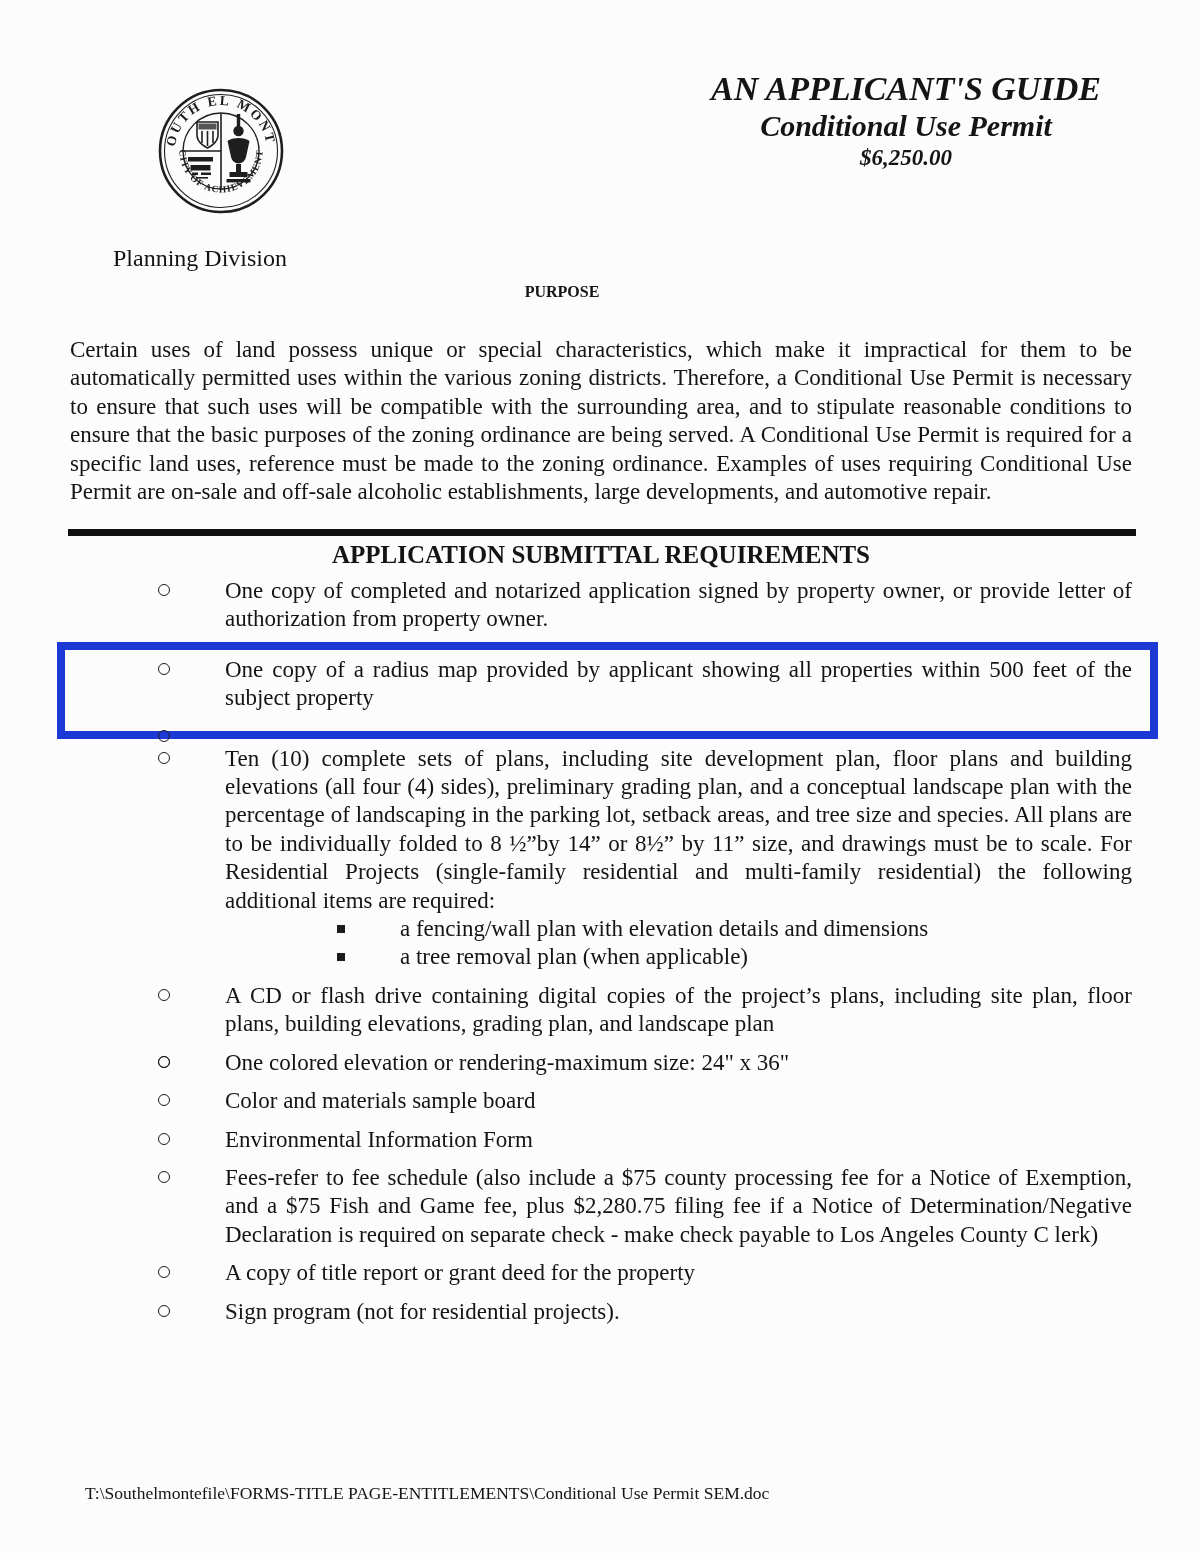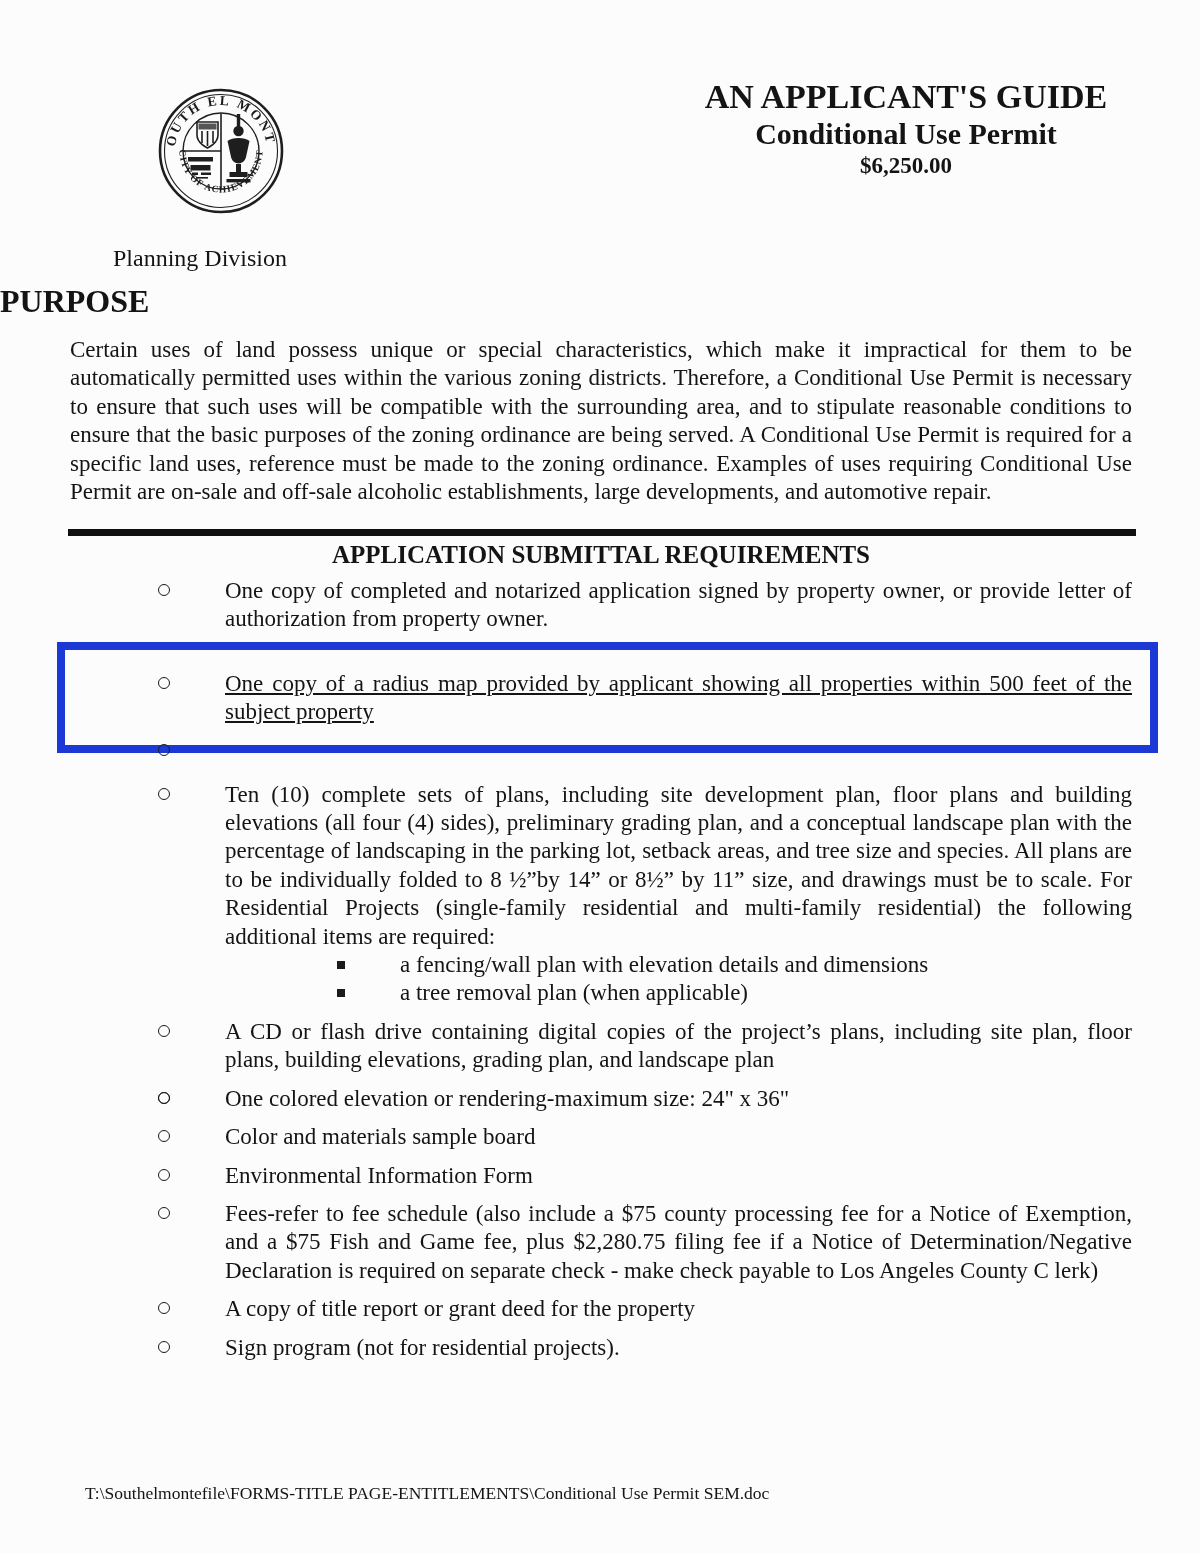--- a/index.html
+++ b/index.html
@@ -6,43 +6,42 @@
   .page {
     position:relative; width:1200px; height:1553px; margin:0 auto;
     background:#fcfcfc; color:#141414;
     font-family:"Liberation Serif", serif;
     overflow:hidden;
   }
   
   .seal { position:absolute; left:156px; top:86px; width:130px; height:130px; }
   .agency   { position:absolute; left:78px;  top:206px; font-size:30px; white-space:nowrap; }
   .division { position:absolute; left:113px; top:245px; font-size:24px; white-space:nowrap; }
-  .title-block { position:absolute; left:700px; top:78px; width:412px; text-align:center; font-weight:bold; }
+  .title-block { position:absolute; left:700px; top:70px; width:412px; text-align:center; font-weight:bold;font-style:italic; }
   .guide-title { font-size:34px; line-height:38px; }
   .permit-type { font-size:30px; line-height:36px; }
   .fee         { font-size:23px; line-height:28px; }
   
-  .purpose-heading { position:absolute; left:0; top:283px; width:1124px; text-align:left; font-weight:bold; font-size:32px; }
+  .purpose-heading { position:absolute; left:0; top:283px; width:1124px; text-align:center; font-weight:bold; font-size:16px; }
   .purpose-body { position:absolute; left:70px; top:336px; width:1062px; font-size:23px; line-height:28.4px; text-align:justify; }
   
   .rule { position:absolute; left:68px; top:529px; width:1068px; height:7px; background:#101010; }
   .req-heading { position:absolute; left:70px; top:541px; width:1062px; text-align:center; font-weight:bold; font-size:25px; }
   .req-list { position:absolute; left:70px; top:577px; width:1062px; font-size:23px; line-height:28.4px; }
   .item { position:relative; padding-left:155px; margin-bottom:10px; }
   .item.tight { margin-bottom:8px; }
   .justify { text-align:justify; }
   .o-marker {
     position:absolute; left:88px; top:7px; width:12px; height:12px;
     border:1.5px solid #1b1b1b; border-radius:50%; box-sizing:border-box;
   }
   .hl-box {
     border:8px solid #1c39d6;
-    margin:0 -26px 28px -13px;
-    padding:20px 18px 8px 5px;
-    text-decoration:underline;
+    margin:0 -26px 6px -13px;
+    padding:6px 18px 8px 5px;
   }
   .hl-box .item:last-child { margin-bottom:0; }
   .sub-list { margin-top:0; }
   .sub-item { position:relative; padding-left:175px; }
   .sq-marker { position:absolute; left:112px; top:10px; width:8px; height:8px; background:#1b1b1b; }
   b { font-weight:bold; }
   
   .footer { position:absolute; left:85px; top:1483px; font-size:17.5px; white-space:nowrap; }
 </style>
 </head>

